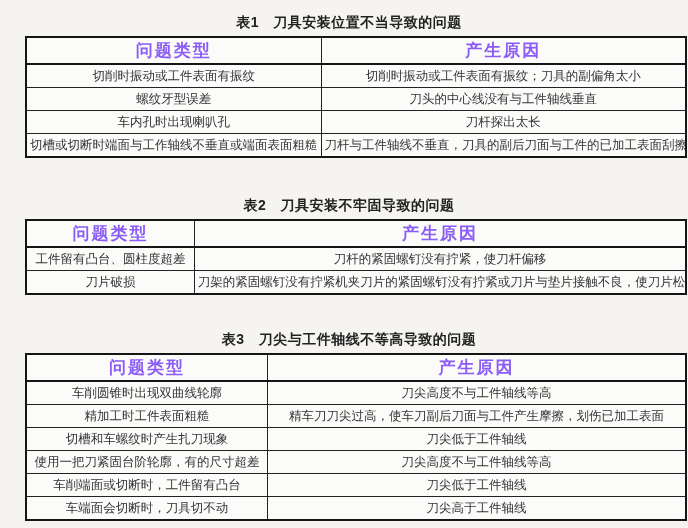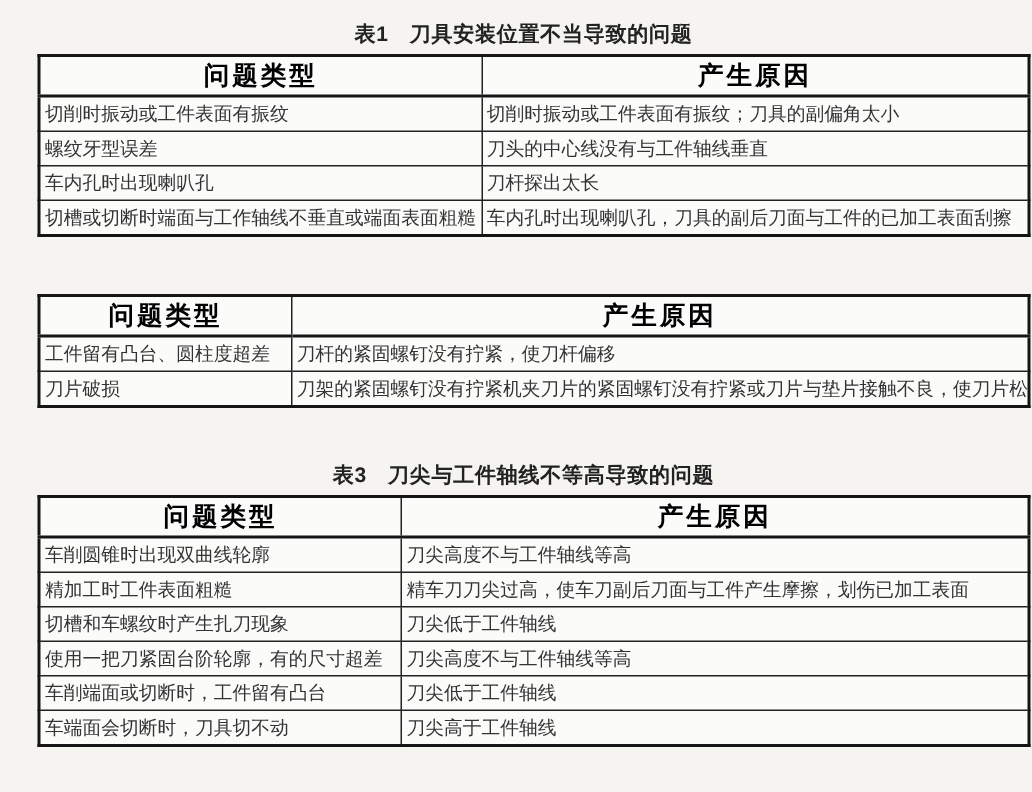--- a/index.html
+++ b/index.html
@@ -35,31 +35,32 @@
     width: 662px;
     border-collapse: collapse;
     table-layout: fixed;
     background: #fbfbfa;
   }
   table, th, td { border: 1px solid #222; }
   table { border: 2px solid #151515; }
   thead th {
     font-size: 17px;
     font-weight: bold;
-    color: #000000;
+    color: #8b5cf6;
     height: 23px;
     padding: 1px 2px;
     text-align: center;
     letter-spacing: 2px;
     border-bottom: 2px solid #151515;
   }
   tbody td {
     font-size: 12.5px;
     height: 20px;
     padding: 1px 3px;
+    text-align: center;
     white-space: nowrap;
     overflow: hidden;
     color: #333;
   }
 </style>
 </head>
 <body>
 
 <div class="page">
   <div id="tables-root">
@@ -84,26 +85,27 @@
             <tr>
               <td>螺纹牙型误差</td>
               <td>刀头的中心线没有与工件轴线垂直</td>
             </tr>
             <tr>
               <td>车内孔时出现喇叭孔</td>
               <td>刀杆探出太长</td>
             </tr>
             <tr>
               <td>切槽或切断时端面与工作轴线不垂直或端面表面粗糙</td>
-              <td>车内孔时出现喇叭孔，刀具的副后刀面与工件的已加工表面刮擦</td>
+              <td>刀杆与工件轴线不垂直，刀具的副后刀面与工件的已加工表面刮擦</td>
             </tr>
           </tbody>
         </table>
       </section>
       <section class="table-block tb-gap2">
+        <div class="table-title"><span class="title-num">表2</span><span class="title-text">刀具安装不牢固导致的问题</span></div>
         <table>
           <colgroup>
             <col style="width: 25.5%;">
             <col style="width: 74.5%;">
           </colgroup>
           <thead>
             <tr>
               <th>问题类型</th>
               <th>产生原因</th>
             </tr>

